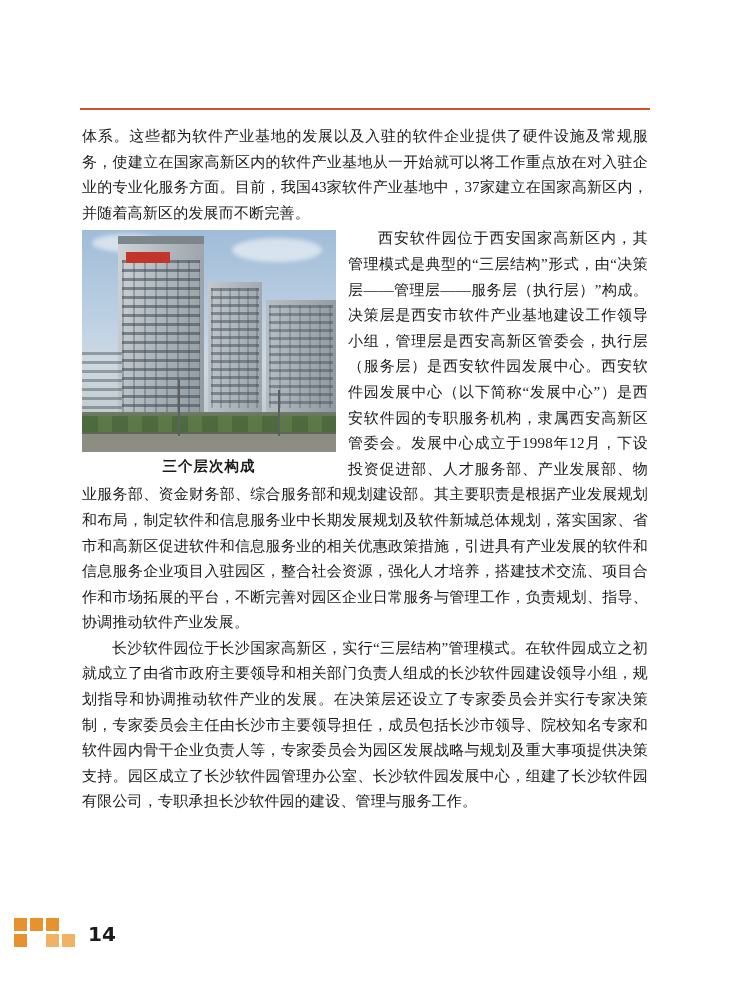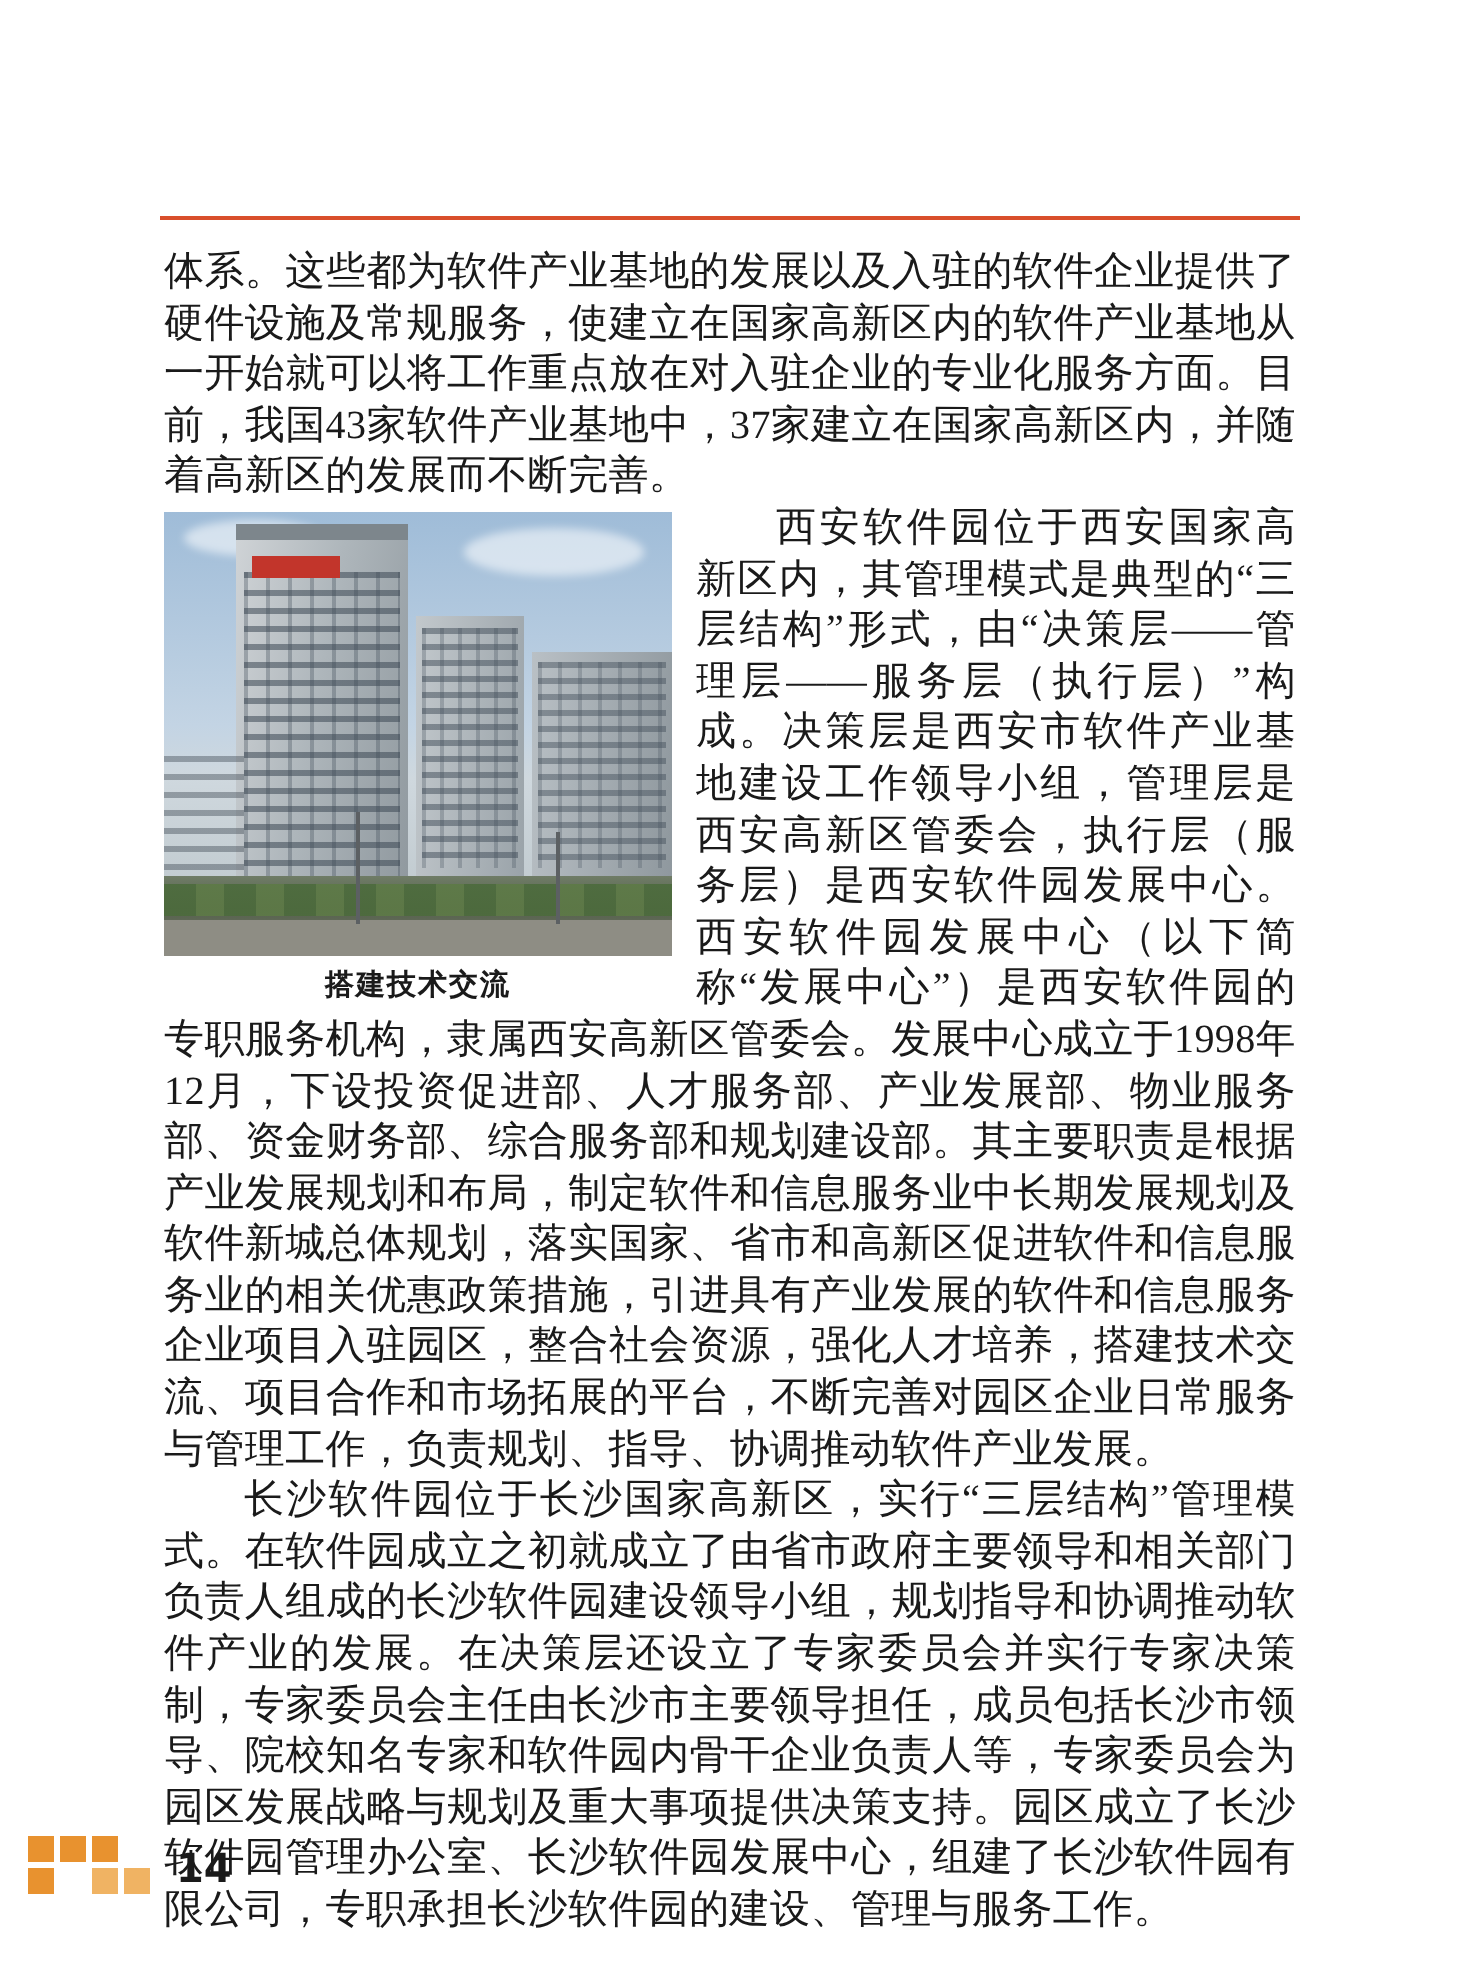--- a/index.html
+++ b/index.html
@@ -117,21 +117,21 @@
 
   
   .content {
     position: absolute;
     left: 82px;
     top: 124px;
     width: 566px;
   }
   p.para {
     margin: 0;
-    font-size: 20px;
+    font-size: 15px;
     line-height: 25.6px;
     color: #1a1a1a;
     text-align: justify;
     text-justify: inter-ideograph;
     letter-spacing: 0.2px;
   }
   p.indent { text-indent: 2em; }
 
   
   .figure-wrap {
@@ -308,21 +308,21 @@
           <div class="fi-tower3">
               <div class="win-grid3"></div>
             </div>
           <div class="fi-lowrise"></div>
           <div class="fi-ground"></div>
           <div class="fi-green"></div>
           <div class="fi-road"></div>
           <div class="fi-pole" style="left:96px; top:150px; height:56px;"></div>
           <div class="fi-pole" style="left:196px; top:160px; height:46px;"></div>
         </div>
-        <div class="figure-caption">搭建技术交流</div>
+        <div class="figure-caption">三个层次构成</div>
       </div>
 
       <p class="para indent">西安软件园位于西安国家高新区内，其管理模式是典型的“三层结构”形式，由“决策层——管理层——服务层（执行层）”构成。决策层是西安市软件产业基地建设工作领导小组，管理层是西安高新区管委会，执行层（服务层）是西安软件园发展中心。西安软件园发展中心（以下简称“发展中心”）是西安软件园的专职服务机构，隶属西安高新区管委会。发展中心成立于1998年12月，下设投资促进部、人才服务部、产业发展部、物业服务部、资金财务部、综合服务部和规划建设部。其主要职责是根据产业发展规划和布局，制定软件和信息服务业中长期发展规划及软件新城总体规划，落实国家、省市和高新区促进软件和信息服务业的相关优惠政策措施，引进具有产业发展的软件和信息服务企业项目入驻园区，整合社会资源，强化人才培养，搭建技术交流、项目合作和市场拓展的平台，不断完善对园区企业日常服务与管理工作，负责规划、指导、协调推动软件产业发展。</p>
     </div>
 
     <p class="para indent">长沙软件园位于长沙国家高新区，实行“三层结构”管理模式。在软件园成立之初就成立了由省市政府主要领导和相关部门负责人组成的长沙软件园建设领导小组，规划指导和协调推动软件产业的发展。在决策层还设立了专家委员会并实行专家决策制，专家委员会主任由长沙市主要领导担任，成员包括长沙市领导、院校知名专家和软件园内骨干企业负责人等，专家委员会为园区发展战略与规划及重大事项提供决策支持。园区成立了长沙软件园管理办公室、长沙软件园发展中心，组建了长沙软件园有限公司，专职承担长沙软件园的建设、管理与服务工作。</p>
 
   </div>
 
   <div class="footer-mark">

